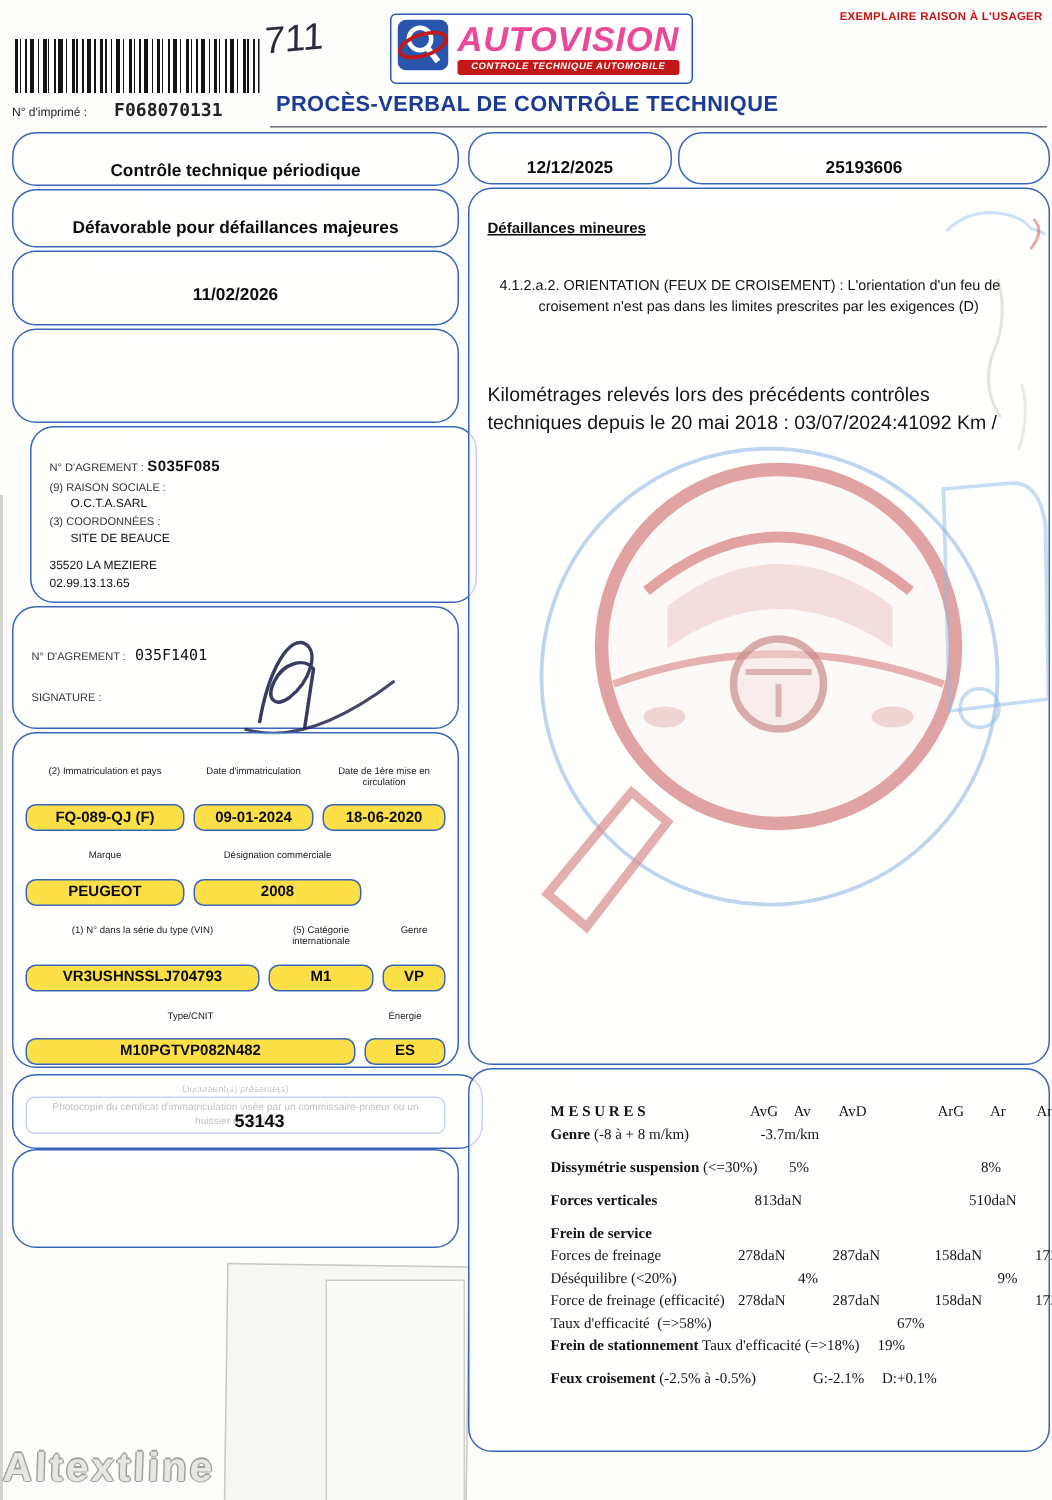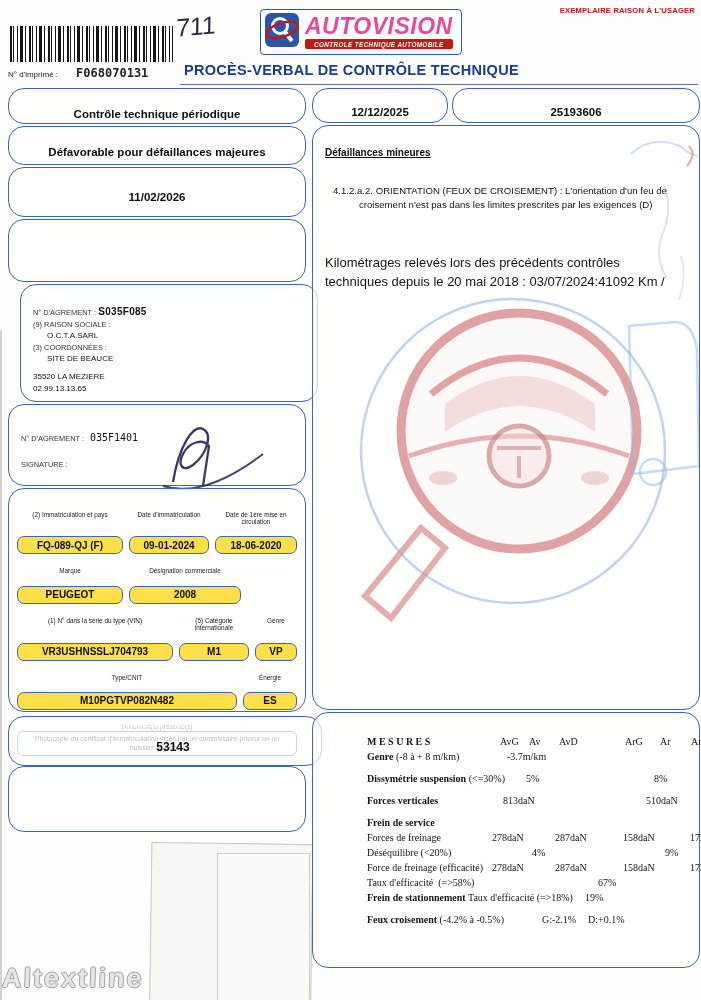--- a/index.html
+++ b/index.html
@@ -259,19 +259,19 @@
         <div class="mline mblank"></div>
         <div class="mline"><span class="mb">Forces verticales</span><span class="mval" style="left: 136px;">813daN</span><span class="mval" style="left: 279px;">510daN</span></div>
         <div class="mline mblank"></div>
         <div class="mline"><span class="mb">Frein de service</span></div>
         <div class="mline"><span>Forces de freinage</span><span class="mval" style="left: 125px;">278daN</span><span class="mval" style="left: 188px;">287daN</span><span class="mval" style="left: 256px;">158daN</span><span class="mval" style="left: 323px;">172daN</span></div>
         <div class="mline"><span>Déséquilibre (&lt;20%)</span><span class="mval" style="left: 165px;">4%</span><span class="mval" style="left: 298px;">9%</span></div>
         <div class="mline"><span>Force de freinage (efficacité)</span><span class="mval" style="left: 125px;">278daN</span><span class="mval" style="left: 188px;">287daN</span><span class="mval" style="left: 256px;">158daN</span><span class="mval" style="left: 323px;">172daN</span></div>
         <div class="mline"><span>Taux d'efficacité  (=&gt;58%)</span><span class="mval" style="left: 231px;">67%</span></div>
         <div class="mline"><span class="mb">Frein de stationnement</span><span> Taux d'efficacité (=&gt;18%)</span><span class="mval" style="left: 218px;">19%</span></div>
         <div class="mline mblank"></div>
-        <div class="mline"><span class="mb">Feux croisement</span><span> (-4.2% à -0.5%)</span><span class="mval" style="left: 175px;">G:-2.1%</span><span class="mval" style="left: 221px;">D:+0.1%</span></div>
+        <div class="mline"><span class="mb">Feux croisement</span><span> (-2.5% à -0.5%)</span><span class="mval" style="left: 175px;">G:-2.1%</span><span class="mval" style="left: 221px;">D:+0.1%</span></div>
       </div>
   </div>
 
   <div class="abs wmtext">Altextline</div>
 
 </div>
 
 </body></html>

